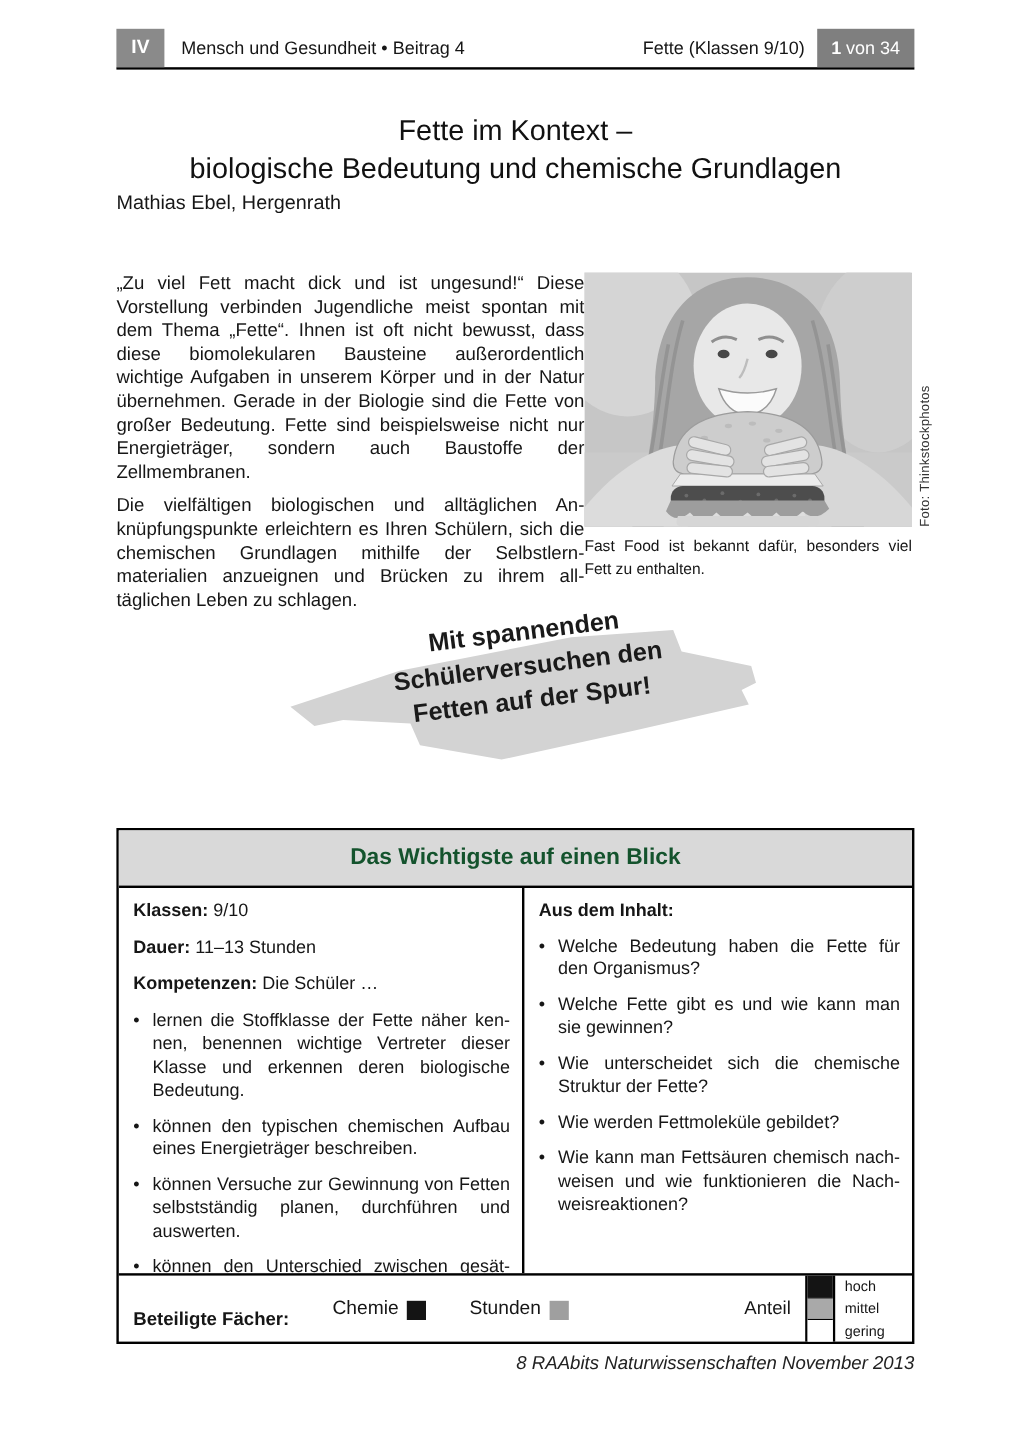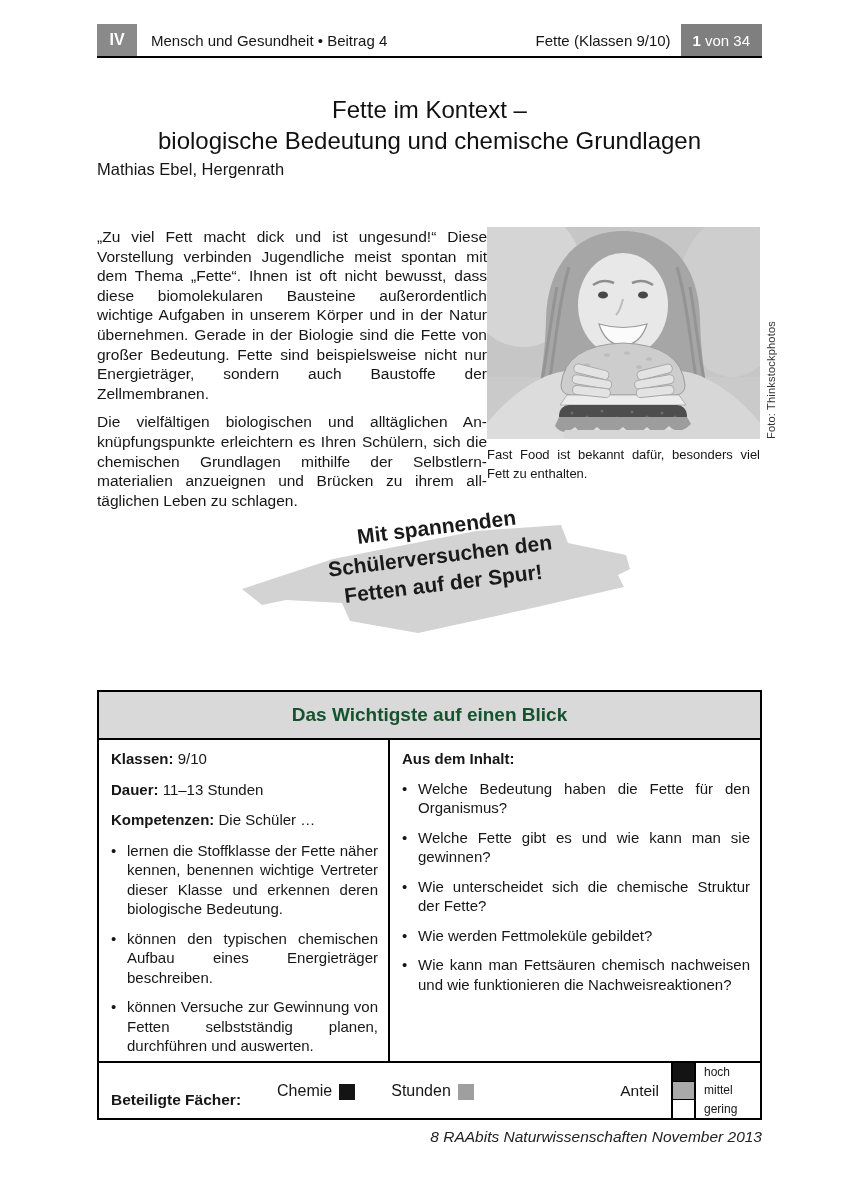--- a/index.html
+++ b/index.html
@@ -41,21 +41,21 @@
                transform:rotate(-7deg);font-weight:bold;font-size:21px;
                line-height:28.5px;color:#1a1a1a;}
 
   
   .overview{position:absolute;left:97px;top:690px;width:665px;height:430px;
             border:2px solid #000;box-sizing:border-box;font-size:15px;}
   .overview-title{height:46px;background:#d9d9d9;border-bottom:2px solid #000;
                   display:flex;align-items:center;justify-content:center;
                   font-weight:bold;font-size:19px;color:#14532d;}
   .overview-cols{display:flex;height:321px;overflow:hidden;}
-  .col-left{width:291px;box-sizing:border-box;border-right:2px solid #000;
+  .col-left{width:338px;box-sizing:border-box;border-right:2px solid #000;
             padding:9px 10px 0 12px;}
   .col-right{flex:1;padding:9px 10px 0 12px;}
   .kv{margin:0 0 11px;line-height:19.5px;}
   .b{font-weight:bold;}
   .bullet-item{display:flex;margin:0 0 10px;text-align:justify;line-height:19.5px;}
   .bullet-dot{width:16px;flex:0 0 16px;}
   .bullet-text{flex:1;hyphens:manual;-webkit-hyphens:manual;}
   .col-right .kv{margin-bottom:10px;}
 
   

